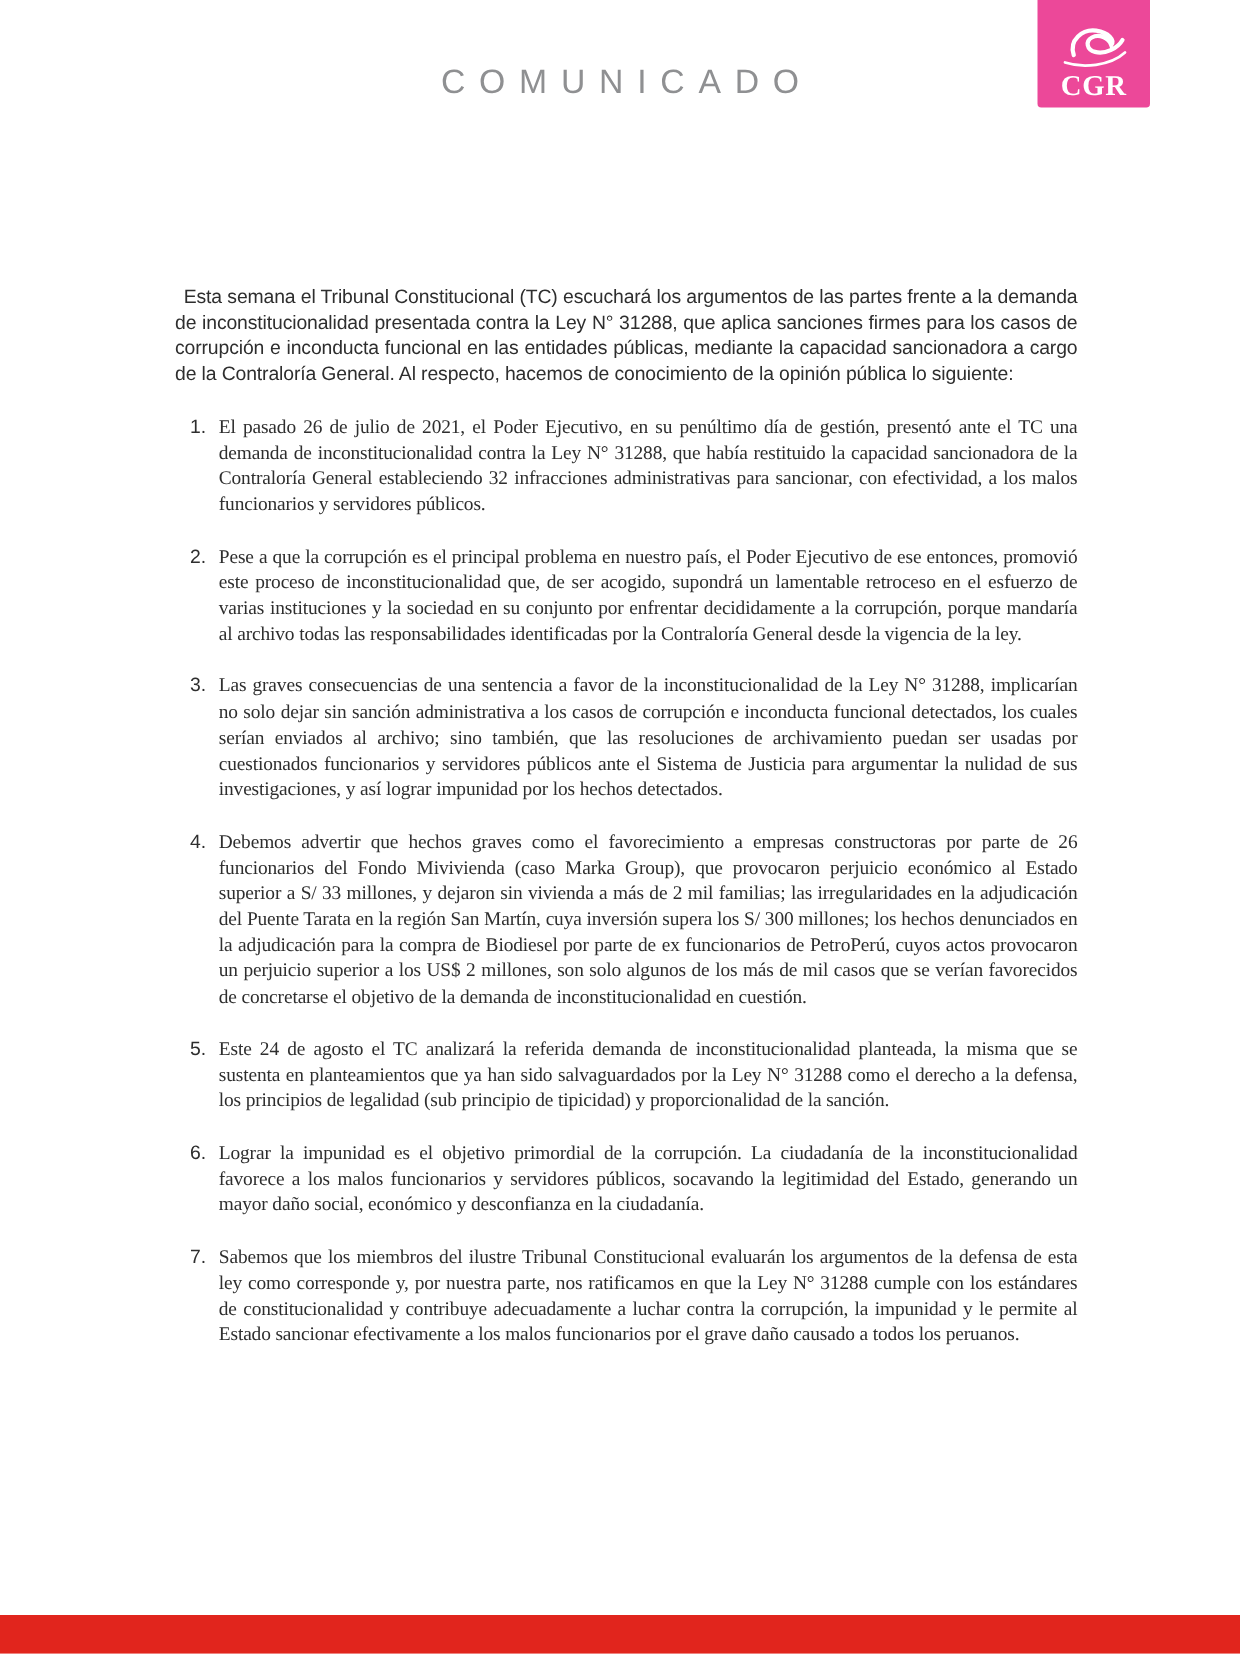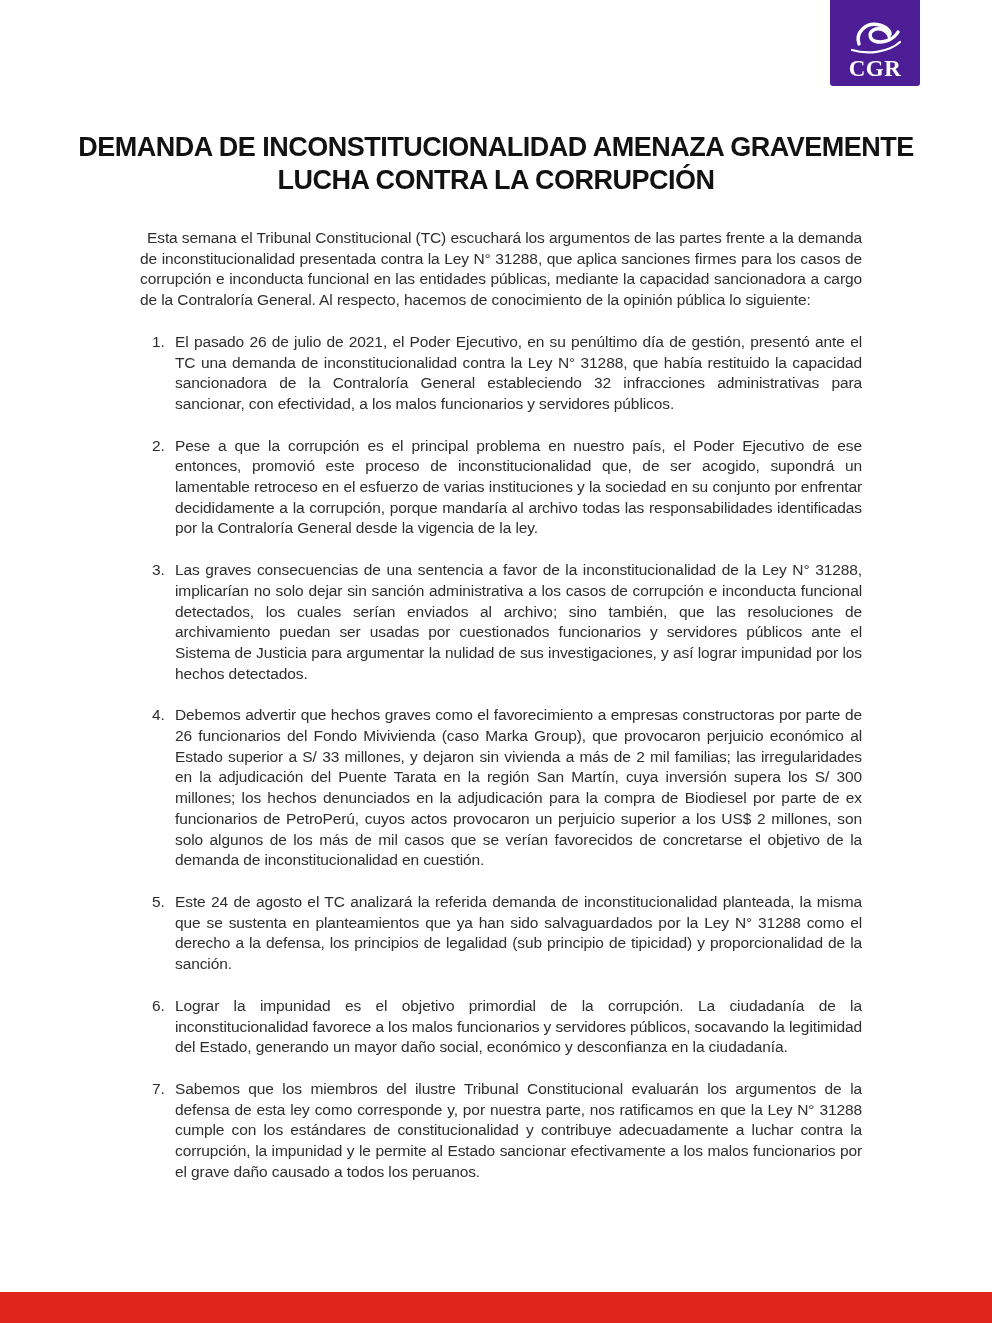--- a/index.html
+++ b/index.html
@@ -15,21 +15,21 @@
     overflow: hidden;
   }
 
   
   .logo {
     position: absolute;
     left: 830px;
     top: 0;
     width: 90px;
     height: 86px;
-    background: #4c1d95;
+    background: #ec4899;
     border-radius: 0 0 3px 3px;
     display: flex;
     flex-direction: column;
     align-items: center;
     justify-content: flex-end;
     padding-bottom: 6px;
     box-sizing: border-box;
   }
   .logo svg { display: block; margin-bottom: 1px; }
   .logo-text {
@@ -91,20 +91,21 @@
     margin: 0 0 21px 0;
     padding-left: 12px;
   }
   .numitem .num {
     flex: 0 0 23px;
     width: 23px;
   }
   .numitem .itemtext {
     flex: 1;
     text-align: justify;
+    font-family: Liberation Serif, serif;
   }
 
   .signature {
     margin-top: 58px;
     text-align: right;
     font-weight: 700;
     font-size: 20px;
     line-height: 28px;
     color: #121212;
   }
@@ -126,25 +127,22 @@
   <div class="logo">
     <span>
       <svg width="58" height="36" viewBox="0 0 58 36" fill="none" xmlns="http://www.w3.org/2000/svg">
         <path d="M13 24 C9 12 20 3 31 4.5 C41 6 46 12 43 16 C41 10 33 7 27.5 10 C22 13 23.5 20 30 21.5 C38 23.5 48 19 52 12" stroke="#ffffff" stroke-width="3.4" stroke-linecap="round"></path>
         <path d="M6 30 C20 34.5 42 33 54 22" stroke="#ffffff" stroke-width="2.2" stroke-linecap="round"></path>
       </svg>
     </span>
     <span class="logo-text">CGR</span>
   </div>
 
+  <div class="kicker">COMUNICADO</div>
 
-  <div class="title">
-    <div>DEMANDA DE INCONSTITUCIONALIDAD AMENAZA GRAVEMENTE</div>
-    <div>LUCHA CONTRA LA CORRUPCIÓN</div>
-  </div>
 
   <div class="bodycol">
     <p class="intro">Esta semana el Tribunal Constitucional (TC) escuchará los argumentos de las partes frente a la demanda de inconstitucionalidad presentada contra la Ley N° 31288, que aplica sanciones firmes para los casos de corrupción e inconducta funcional en las entidades públicas, mediante la capacidad sancionadora a cargo de la Contraloría General. Al respecto, hacemos de conocimiento de la opinión pública lo siguiente:</p>
 
     <div class="numlist">
       <div class="numitem">
         <span class="num">1.</span>
         <span class="itemtext">El pasado 26 de julio de 2021, el Poder Ejecutivo, en su penúltimo día de gestión, presentó ante el TC una demanda de inconstitucionalidad contra la Ley N° 31288, que había restituido la capacidad sancionadora de la Contraloría General estableciendo 32 infracciones administrativas para sancionar, con efectividad, a los malos funcionarios y servidores públicos.</span>
       </div>
       <div class="numitem">

